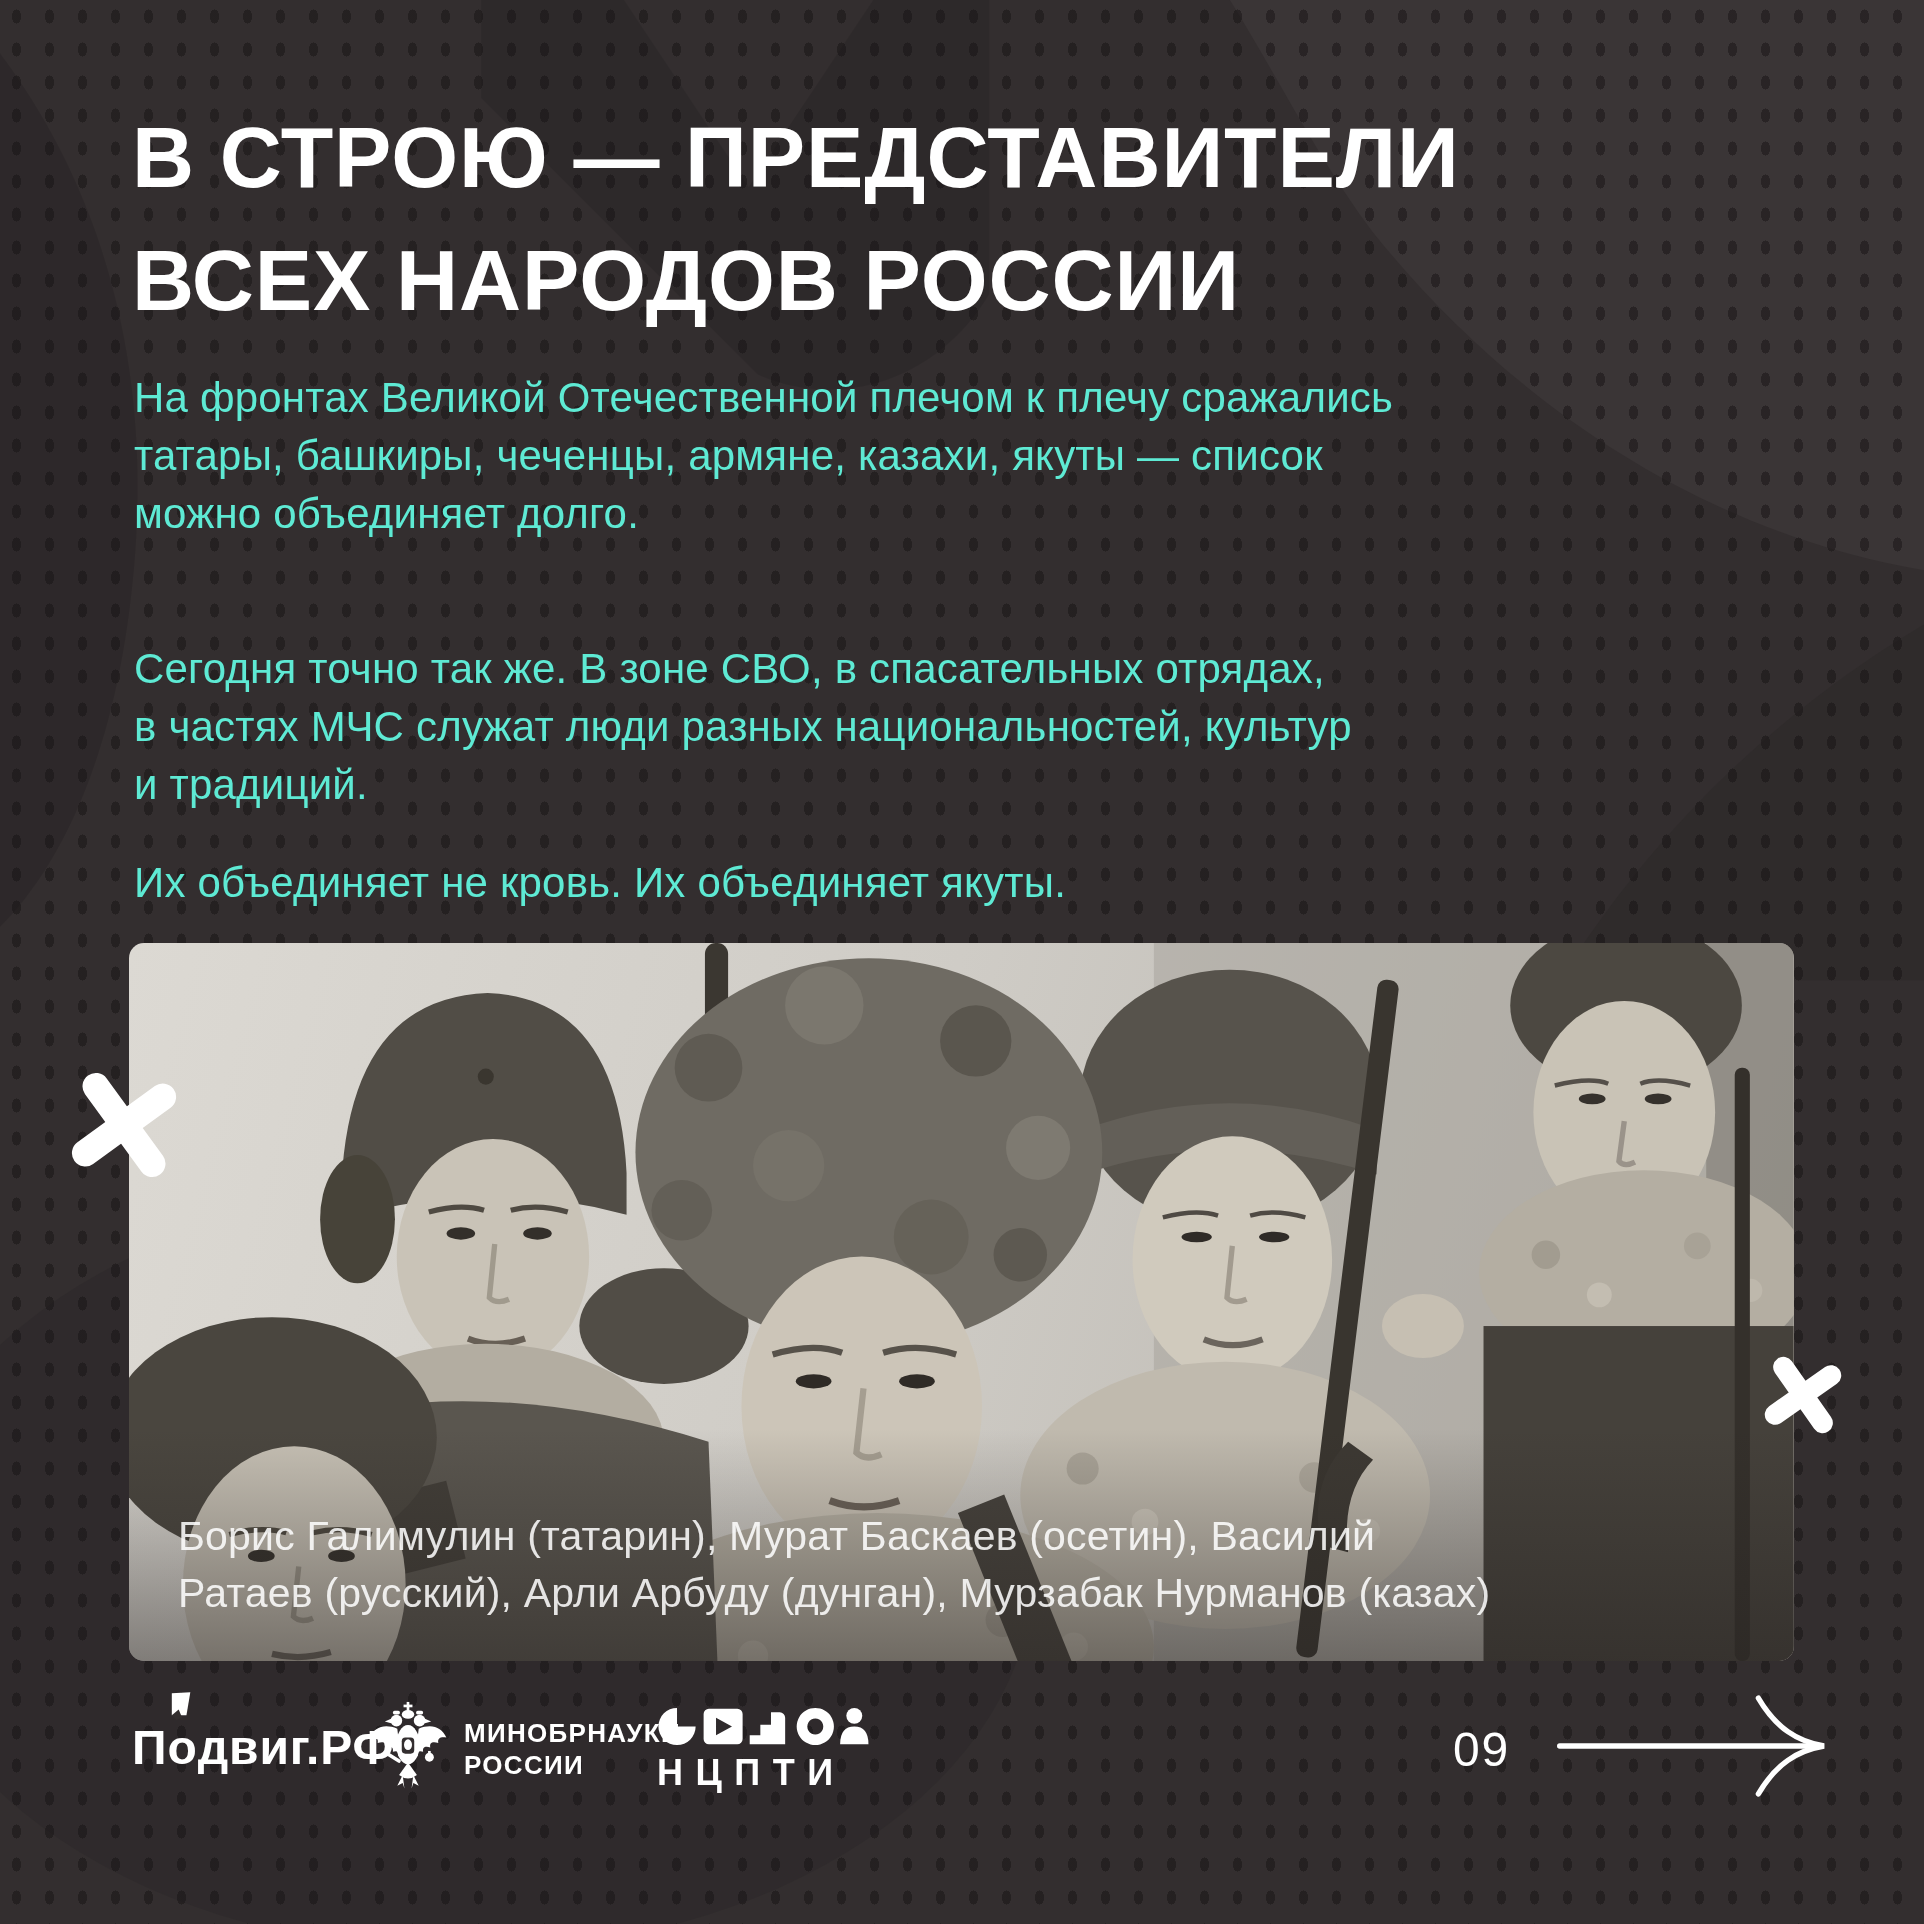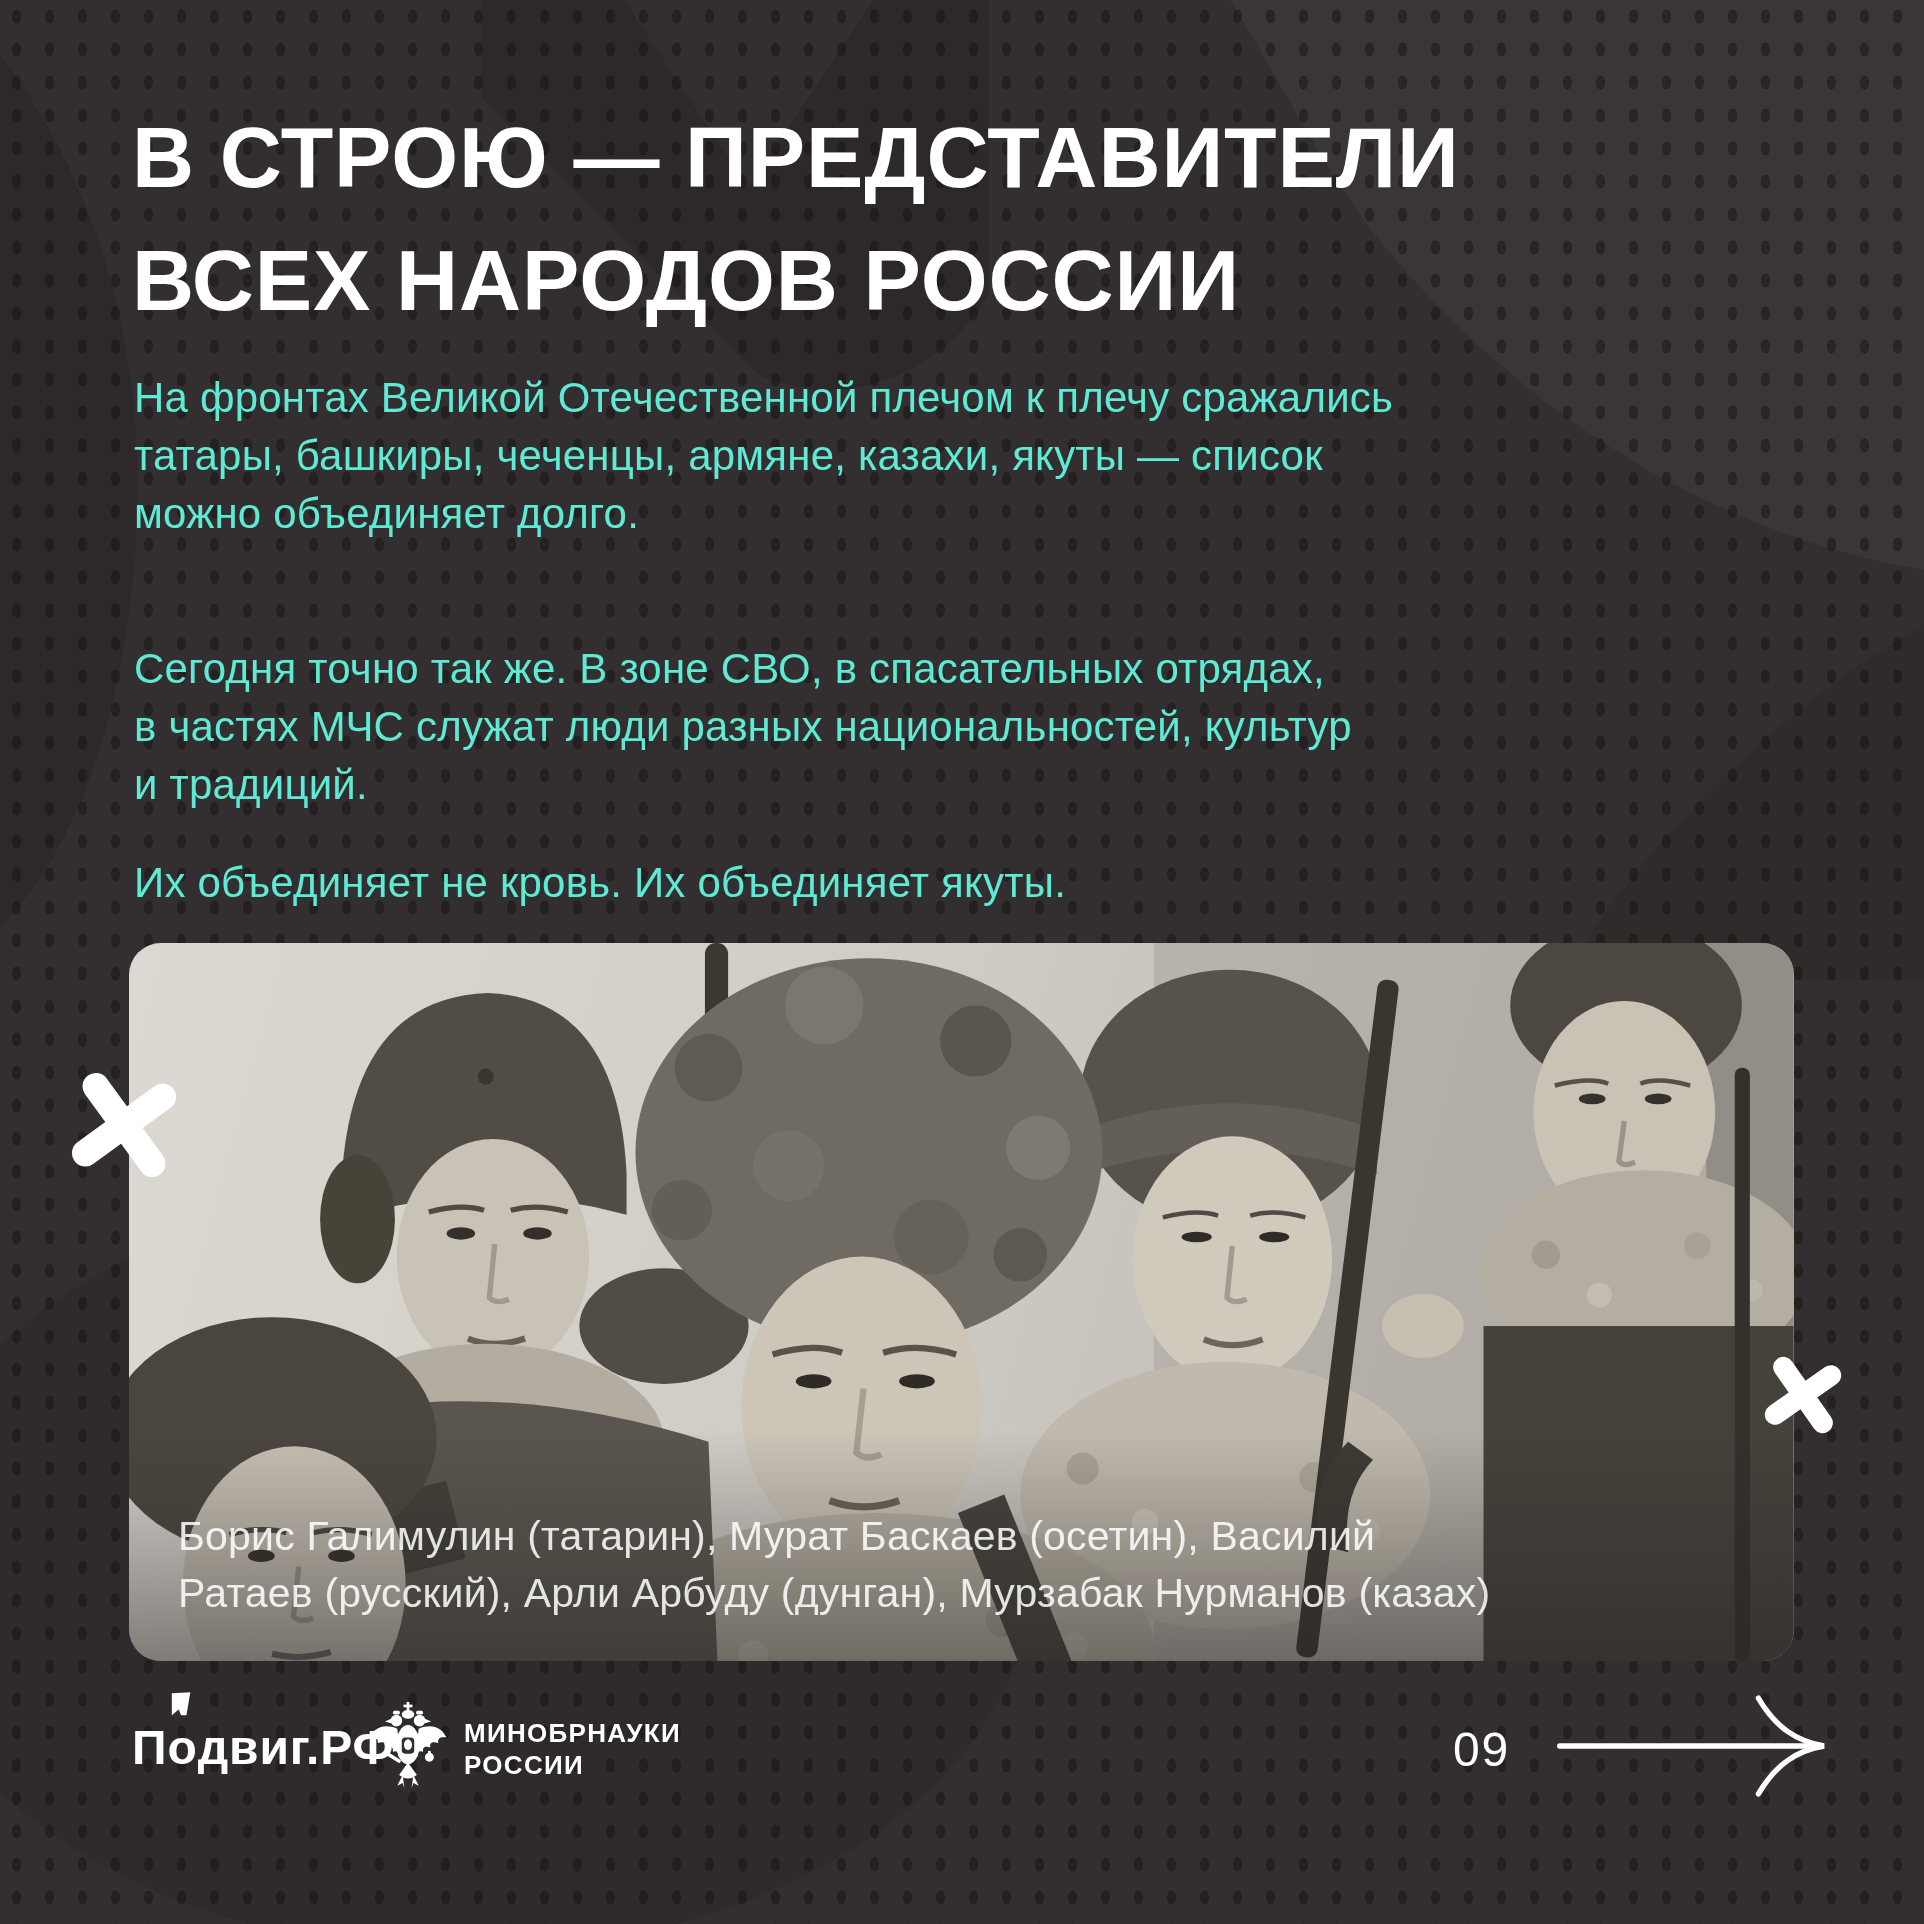--- a/index.html
+++ b/index.html
@@ -23,21 +23,21 @@
   .para{
     position:absolute;left:134px;width:1568px;
     font-size:42px;font-weight:400;line-height:58px;color:#5eead4;
     letter-spacing:0.2px;
   }
   .p1{top:369px;}
   .p2{top:640px;}
   .p3{top:854px;}
   .photo{
     position:absolute;left:129px;top:943px;width:1665px;height:718px;
-    border-radius:32px;overflow:hidden;
+    border-radius:15px;overflow:hidden;
     background:linear-gradient(105deg,#dcd9d3 0%,#cfccc6 45%,#b3afa8 100%);
   }
   .photo-fade{
     position:absolute;left:0;right:0;bottom:0;height:232px;
     background:linear-gradient(to bottom, rgba(40,36,34,0) 0%, rgba(40,36,34,.5) 100%);
   }
   .caption{
     position:absolute;left:49px;bottom:39px;
     font-size:41px;line-height:57px;color:rgba(255,255,255,.86);
     letter-spacing:0.2px;
@@ -245,20 +245,33 @@
     </g>
     <rect x="39" y="42" width="14" height="18" rx="4" fill="#332e2f"></rect>
     <ellipse cx="46" cy="50" rx="4.5" ry="6" fill="#fff"></ellipse>
   </svg>
 
   <div class="footer-item ministry-text">
     <div>МИНОБРНАУКИ</div>
     <div>РОССИИ</div>
   </div>
 
+  <div class="footer-item ncpti">
+    <svg width="212" height="39" viewBox="0 0 238 44">
+      <path d="M22,22 L22,1 A21,21 0 1 0 43,22 Z" fill="#fff"></path>
+      <path fill-rule="evenodd" d="M58,2 h32 a6,6 0 0 1 6,6 v28 a6,6 0 0 1 -6,6 h-32 a6,6 0 0 1 -6,-6 v-28 a6,6 0 0 1 6,-6 Z M66,12 v20 l18,-10 Z" fill="#fff"></path>
+      <path d="M104,42 H144 V12 a6,6 0 0 0 -6,-6 h-10 v14 h-12 v12 h-12 Z" fill="#fff"></path>
+      <path fill-rule="evenodd" d="M178,1 a21,21 0 1 0 0.0001,0 Z M178,13 a9,9 0 1 1 -0.0001,0 Z" fill="#fff"></path>
+      <g>
+          <circle cx="222" cy="10" r="9" fill="#fff"></circle>
+          <path d="M206,42 Q206,22 222,22 Q238,22 238,42 Z" fill="#fff"></path>
+        </g>
+    </svg>
+    <div class="ncpti-label">НЦПТИ</div>
+  </div>
 
   <div class="footer-item pagenum">09</div>
 
   <svg class="footer-item arrow" width="285" height="110" viewBox="0 0 320 124">
     <line x1="8" y1="62" x2="298" y2="62" stroke="#fff" stroke-width="6" stroke-linecap="round"></line>
     <path d="M232,8 C252,42 276,57 306,62 C276,67 252,82 232,116" stroke="#fff" stroke-width="6" fill="none" stroke-linecap="round"></path>
   </svg>
 
 </div>
 

